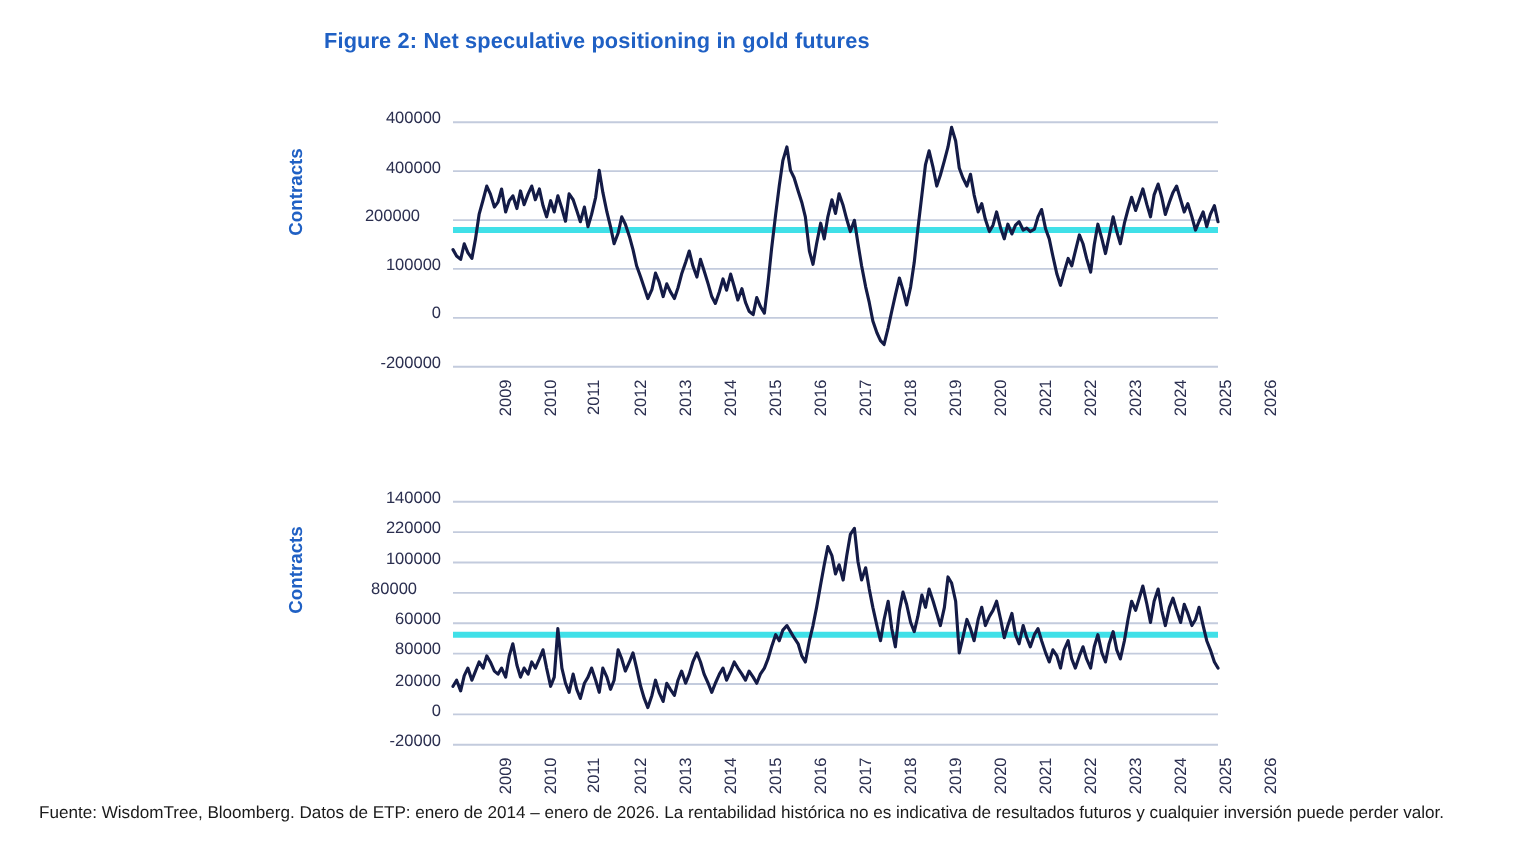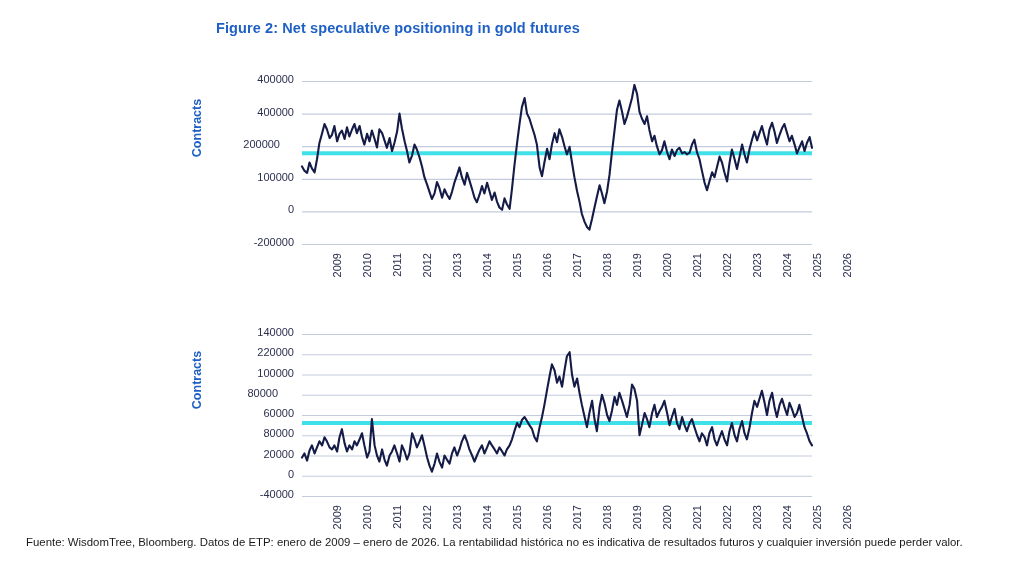--- a/index.html
+++ b/index.html
@@ -106,21 +106,21 @@
         <path d="M302.00 157.53 L304.40 153.47 L307.10 160.56 L309.50 150.44 L311.90 145.38 L314.60 153.47 L317.00 147.40 L319.40 141.32 L322.10 145.38 L324.50 137.28 L326.90 141.32 L329.60 147.40 L332.00 149.43 L334.40 145.38 L337.10 151.45 L339.50 137.28 L341.90 129.18 L344.60 143.35 L347.00 151.45 L349.40 145.38 L352.10 149.43 L354.50 141.32 L356.90 145.38 L359.60 139.30 L362.00 133.22 L364.40 145.38 L367.10 157.53 L369.50 151.45 L371.90 119.05 L374.60 145.38 L377.00 155.50 L379.40 161.57 L382.10 149.43 L384.50 159.55 L386.90 165.63 L389.60 155.50 L392.00 151.45 L394.40 145.38 L397.10 153.47 L399.50 161.57 L401.90 145.38 L404.60 151.45 L407.00 159.55 L409.40 153.47 L412.10 133.22 L414.50 139.30 L416.90 147.40 L419.60 141.32 L422.00 135.25 L424.40 145.38 L427.10 157.53 L429.50 165.63 L431.90 171.70 L434.60 163.60 L437.00 153.47 L439.40 161.57 L442.10 167.65 L444.50 155.50 L446.90 159.55 L449.60 163.60 L452.00 153.47 L454.40 147.40 L457.10 155.50 L459.50 149.43 L461.90 141.32 L464.60 135.25 L467.00 141.32 L469.40 149.43 L472.10 155.50 L474.50 161.57 L476.90 155.50 L479.60 149.43 L482.00 145.38 L484.40 153.47 L487.10 147.40 L489.50 141.32 L491.90 145.38 L494.60 149.43 L497.00 153.47 L499.40 147.40 L502.10 151.45 L504.50 155.50 L506.90 149.43 L509.60 145.38 L512.00 139.30 L514.40 131.20 L517.10 123.10 L519.50 127.15 L521.90 120.06 L524.60 117.03 L527.00 121.08 L529.40 125.13 L532.10 129.18 L534.50 137.28 L536.90 141.32 L539.60 127.15 L542.00 117.03 L544.40 104.88 L547.10 89.69 L549.50 76.52 L551.90 64.38 L554.60 70.45 L557.00 82.60 L559.40 76.52 L562.10 86.65 L564.50 70.45 L566.90 56.28 L569.60 52.22 L572.00 74.50 L574.40 86.65 L577.10 78.55 L579.50 92.73 L581.90 104.88 L584.60 117.03 L587.00 127.15 L589.40 112.98 L592.10 100.83 L594.50 119.05 L596.90 131.20 L599.60 106.90 L602.00 94.75 L604.40 102.85 L607.10 115.00 L609.50 121.08 L611.90 110.95 L614.60 96.77 L617.00 104.88 L619.40 92.73 L622.10 100.83 L624.50 108.92 L626.90 117.03 L629.60 104.88 L632.00 84.63 L634.40 88.67 L637.10 100.83 L639.50 135.25 L641.90 125.13 L644.60 112.98 L647.00 119.05 L649.40 127.15 L652.10 112.98 L654.50 104.88 L656.90 117.03 L659.60 110.95 L662.00 106.90 L664.40 100.83 L667.10 112.98 L669.50 125.13 L671.90 117.03 L674.60 108.92 L677.00 123.10 L679.40 129.18 L682.10 117.03 L684.50 125.13 L686.90 131.20 L689.60 123.10 L692.00 119.05 L694.40 127.15 L697.10 135.25 L699.50 141.32 L701.90 133.22 L704.60 137.28 L707.00 145.38 L709.40 133.22 L712.10 127.15 L714.50 139.30 L716.90 145.38 L719.60 137.28 L722.00 131.20 L724.40 139.30 L727.10 145.38 L729.50 131.20 L731.90 123.10 L734.60 135.25 L737.00 141.32 L739.40 129.18 L742.10 121.08 L744.50 133.22 L746.90 139.30 L749.60 127.15 L752.00 112.98 L754.40 100.83 L757.10 106.90 L759.50 98.80 L761.90 90.70 L764.60 102.85 L767.00 115.00 L769.40 100.83 L772.10 92.73 L774.50 106.90 L776.90 117.03 L779.60 104.88 L782.00 98.80 L784.40 106.90 L787.10 115.00 L789.50 102.85 L791.90 108.92 L794.60 117.03 L797.00 112.98 L799.40 104.88 L802.10 117.03 L804.50 127.15 L806.90 133.22 L809.60 141.32 L812.00 145.38" fill="none" stroke="#141b46" stroke-width="2.1" stroke-linejoin="round" stroke-linecap="round"></path>
       </svg>
       <div class="ytick" style="left: 206px; width: 88px; top: 26px;">140000</div>
       <div class="ytick" style="left: 206px; width: 88px; top: 46.25px;">220000</div>
       <div class="ytick" style="left: 206px; width: 88px; top: 66.5px;">100000</div>
       <div class="ytick" style="left: 190px; width: 88px; top: 86.75px;">80000</div>
       <div class="ytick" style="left: 206px; width: 88px; top: 107px;">60000</div>
       <div class="ytick" style="left: 206px; width: 88px; top: 127.25px;">80000</div>
       <div class="ytick" style="left: 206px; width: 88px; top: 147.5px;">20000</div>
       <div class="ytick" style="left: 206px; width: 88px; top: 167.75px;">0</div>
-      <div class="ytick" style="left: 206px; width: 88px; top: 188px;">-40000</div>
+      <div class="ytick" style="left: 206px; width: 88px; top: 188px;">-20000</div>
       <div class="xtick" style="left: 307px; top: 205px;">2009</div>
       <div class="xtick" style="left: 337px; top: 205px;">2010</div>
       <div class="xtick" style="left: 367px; top: 205px;">2011</div>
       <div class="xtick" style="left: 397px; top: 205px;">2012</div>
       <div class="xtick" style="left: 427px; top: 205px;">2013</div>
       <div class="xtick" style="left: 457px; top: 205px;">2014</div>
       <div class="xtick" style="left: 487px; top: 205px;">2015</div>
       <div class="xtick" style="left: 517px; top: 205px;">2016</div>
       <div class="xtick" style="left: 547px; top: 205px;">2017</div>
       <div class="xtick" style="left: 577px; top: 205px;">2018</div>
@@ -128,13 +128,13 @@
       <div class="xtick" style="left: 637px; top: 205px;">2020</div>
       <div class="xtick" style="left: 667px; top: 205px;">2021</div>
       <div class="xtick" style="left: 697px; top: 205px;">2022</div>
       <div class="xtick" style="left: 727px; top: 205px;">2023</div>
       <div class="xtick" style="left: 757px; top: 205px;">2024</div>
       <div class="xtick" style="left: 787px; top: 205px;">2025</div>
       <div class="xtick" style="left: 817px; top: 205px;">2026</div>
     </div>
 </div>
 
-<div class="footer">Fuente: WisdomTree, Bloomberg. Datos de ETP: enero de 2009 – enero de 2026. La rentabilidad histórica no es indicativa de resultados futuros y cualquier inversión puede perder valor.</div>
+<div class="footer">Fuente: WisdomTree, Bloomberg. Datos de ETP: enero de 2014 – enero de 2026. La rentabilidad histórica no es indicativa de resultados futuros y cualquier inversión puede perder valor.</div>
 
 </body></html>

